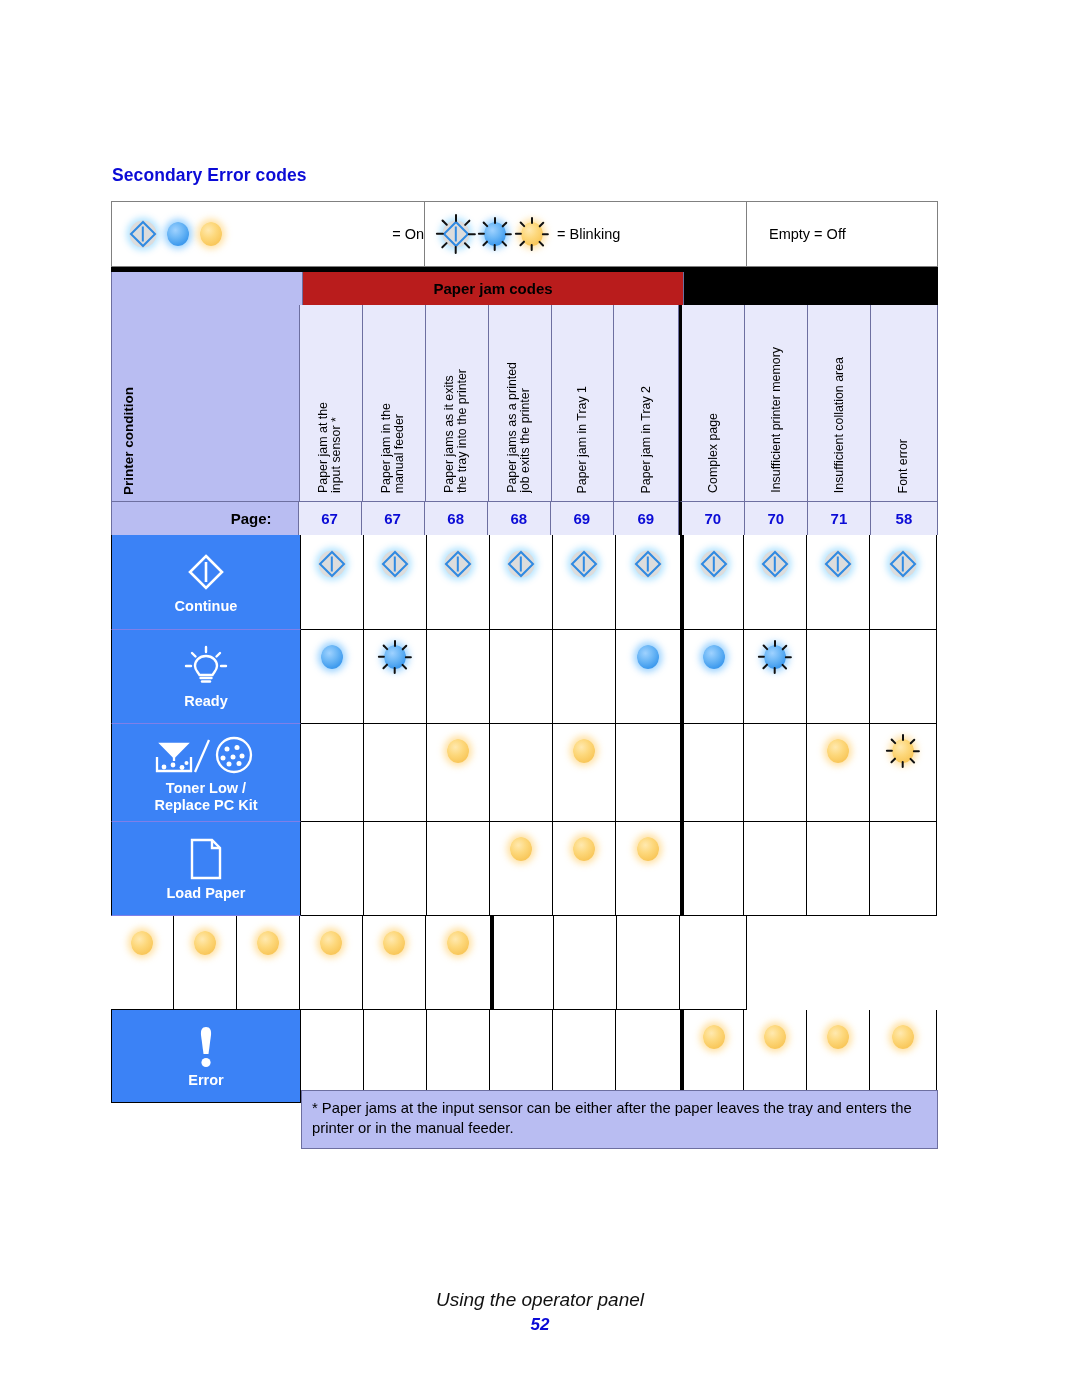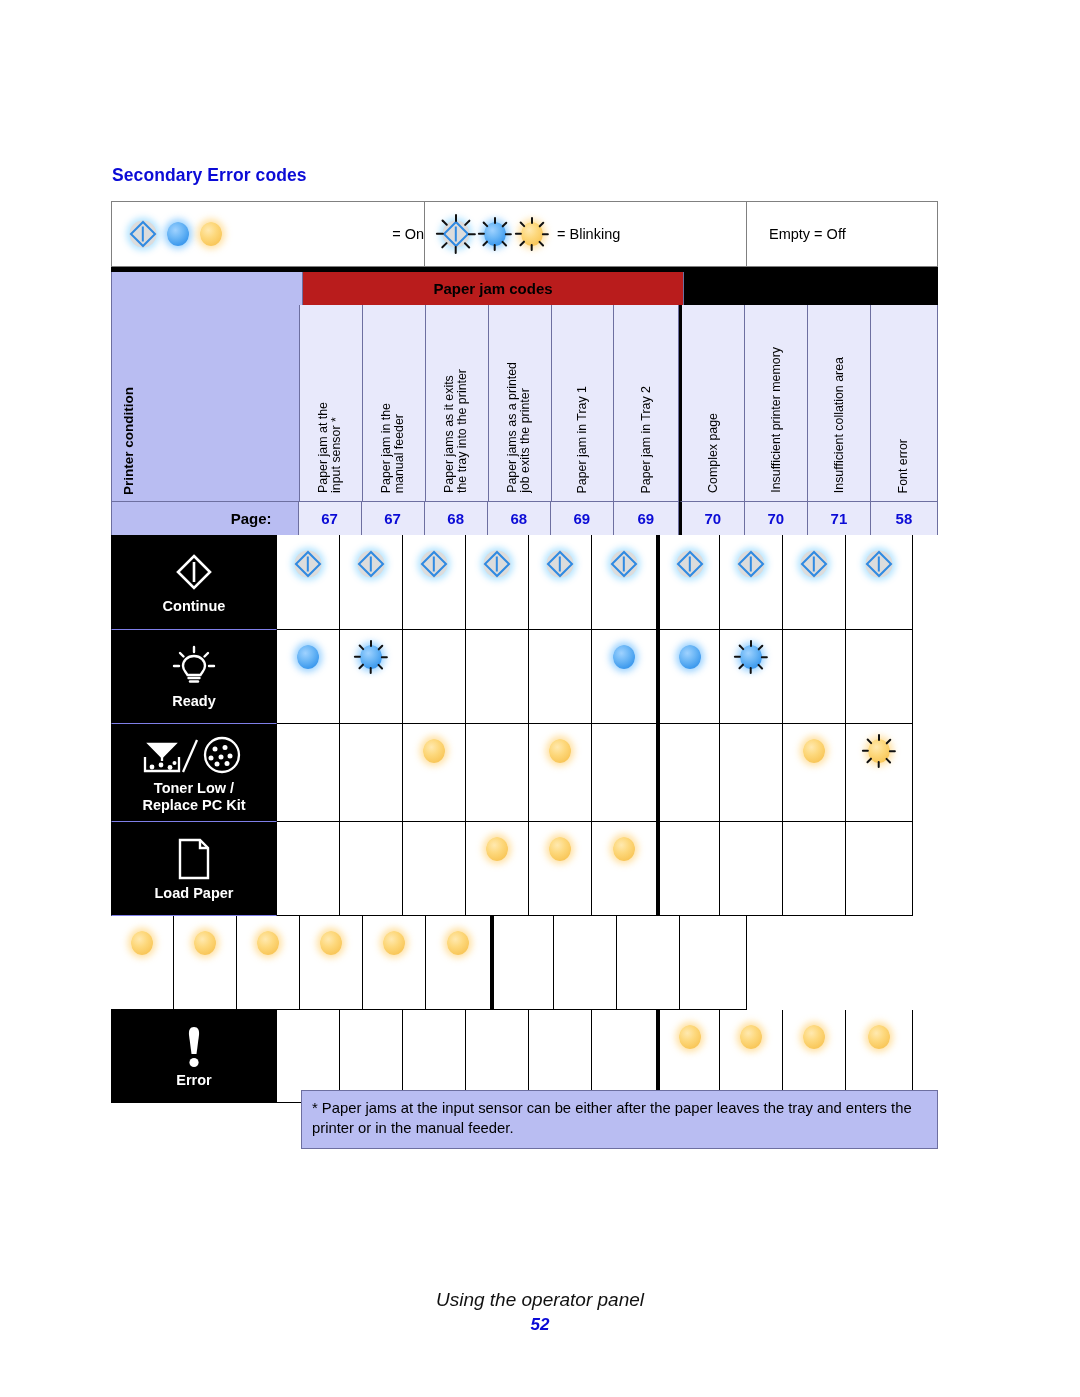--- a/index.html
+++ b/index.html
@@ -117,21 +117,21 @@
   .page-num{
     background:#e8e9fb;border-right:1px solid #6d6fa0;border-top:1px solid #6d6fa0;
     display:flex;align-items:center;justify-content:center;
     font-size:15px;font-weight:bold;color:#0b0bd6;
   }
   .page-num.thickleft{border-left:3px solid #000;}
 
   
   .drow{display:flex;}
   .cond{
-    width:166px;background:#000000;color:#fff;
+    width:190px;background:#3b82f6;color:#fff;
     border-left:1px solid #000;border-right:1px solid #000;border-bottom:1px solid #7f7fe8;
     display:flex;flex-direction:column;align-items:center;justify-content:center;
     box-sizing:border-box;
   }
   .drow:last-of-type .cond{border-bottom:1px solid #000;}
   .cond .cic{height:46px;display:flex;align-items:center;justify-content:center;}
   .cond .clbl{font-size:14.5px;font-weight:bold;line-height:17px;text-align:center;margin-top:3px;}
   .cell{
     background:#fff;border-right:1px solid #000;border-bottom:1px solid #000;
     display:flex;align-items:flex-start;justify-content:center;padding-top:14px;

